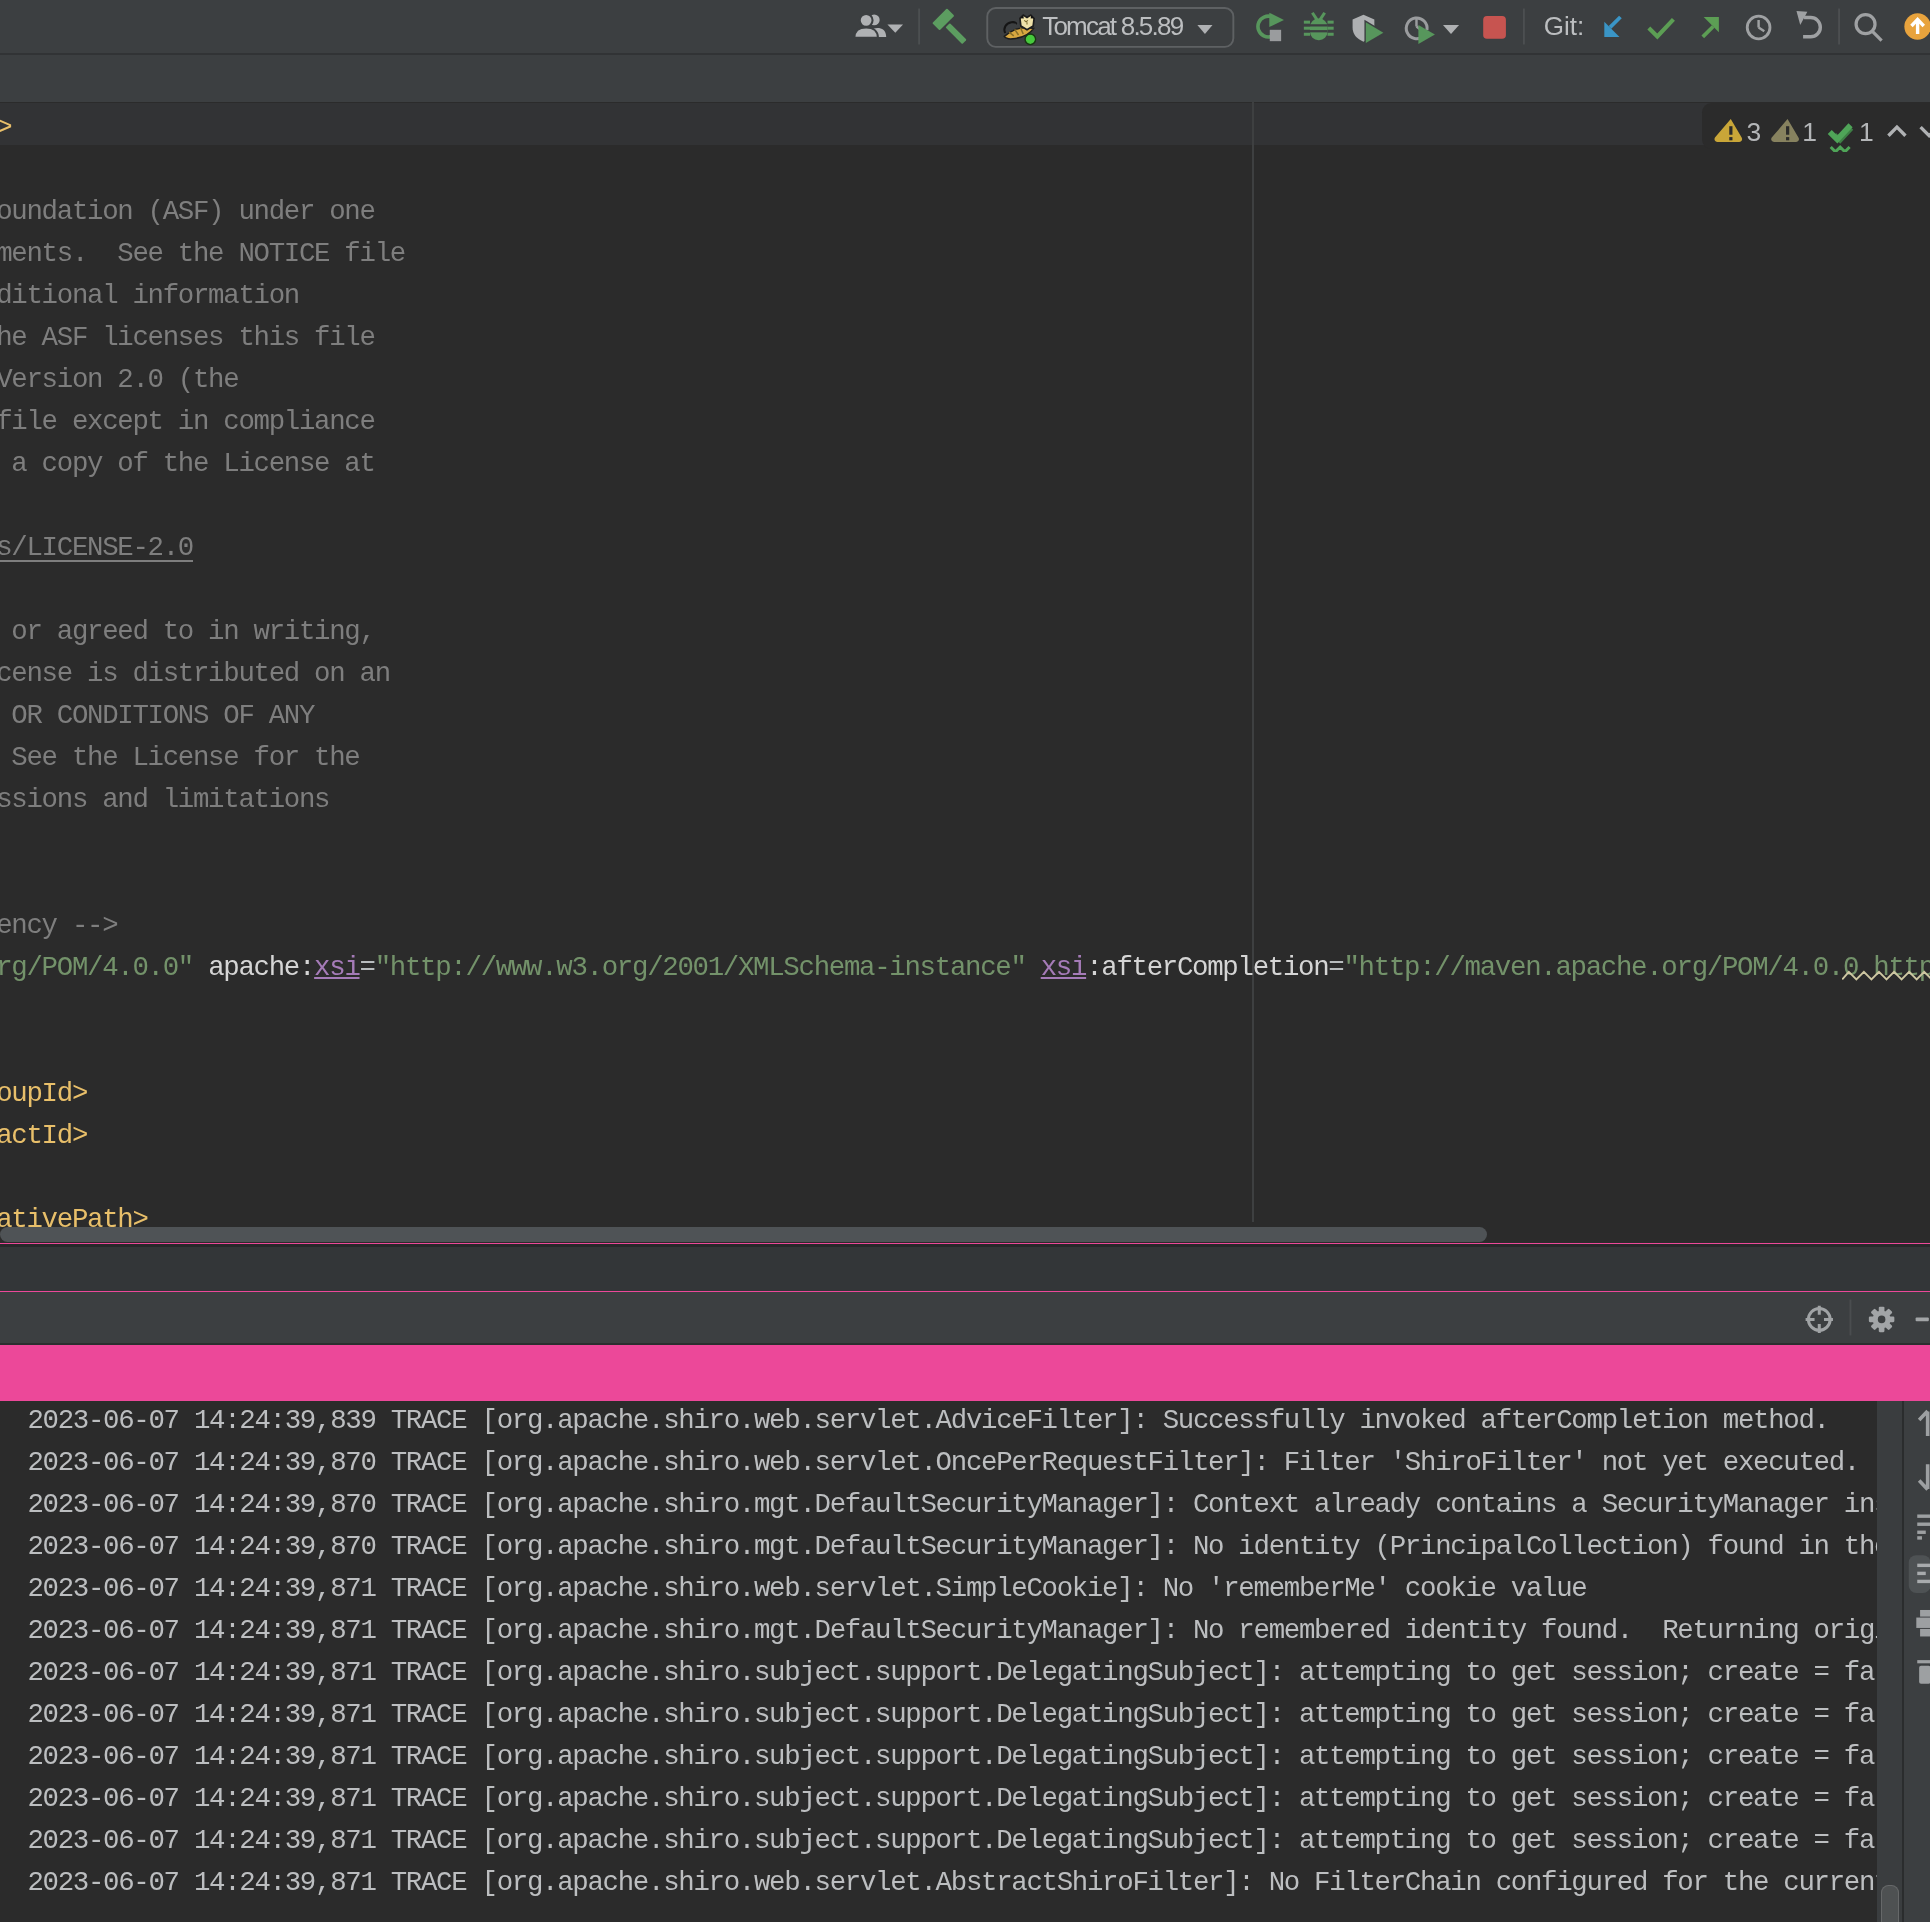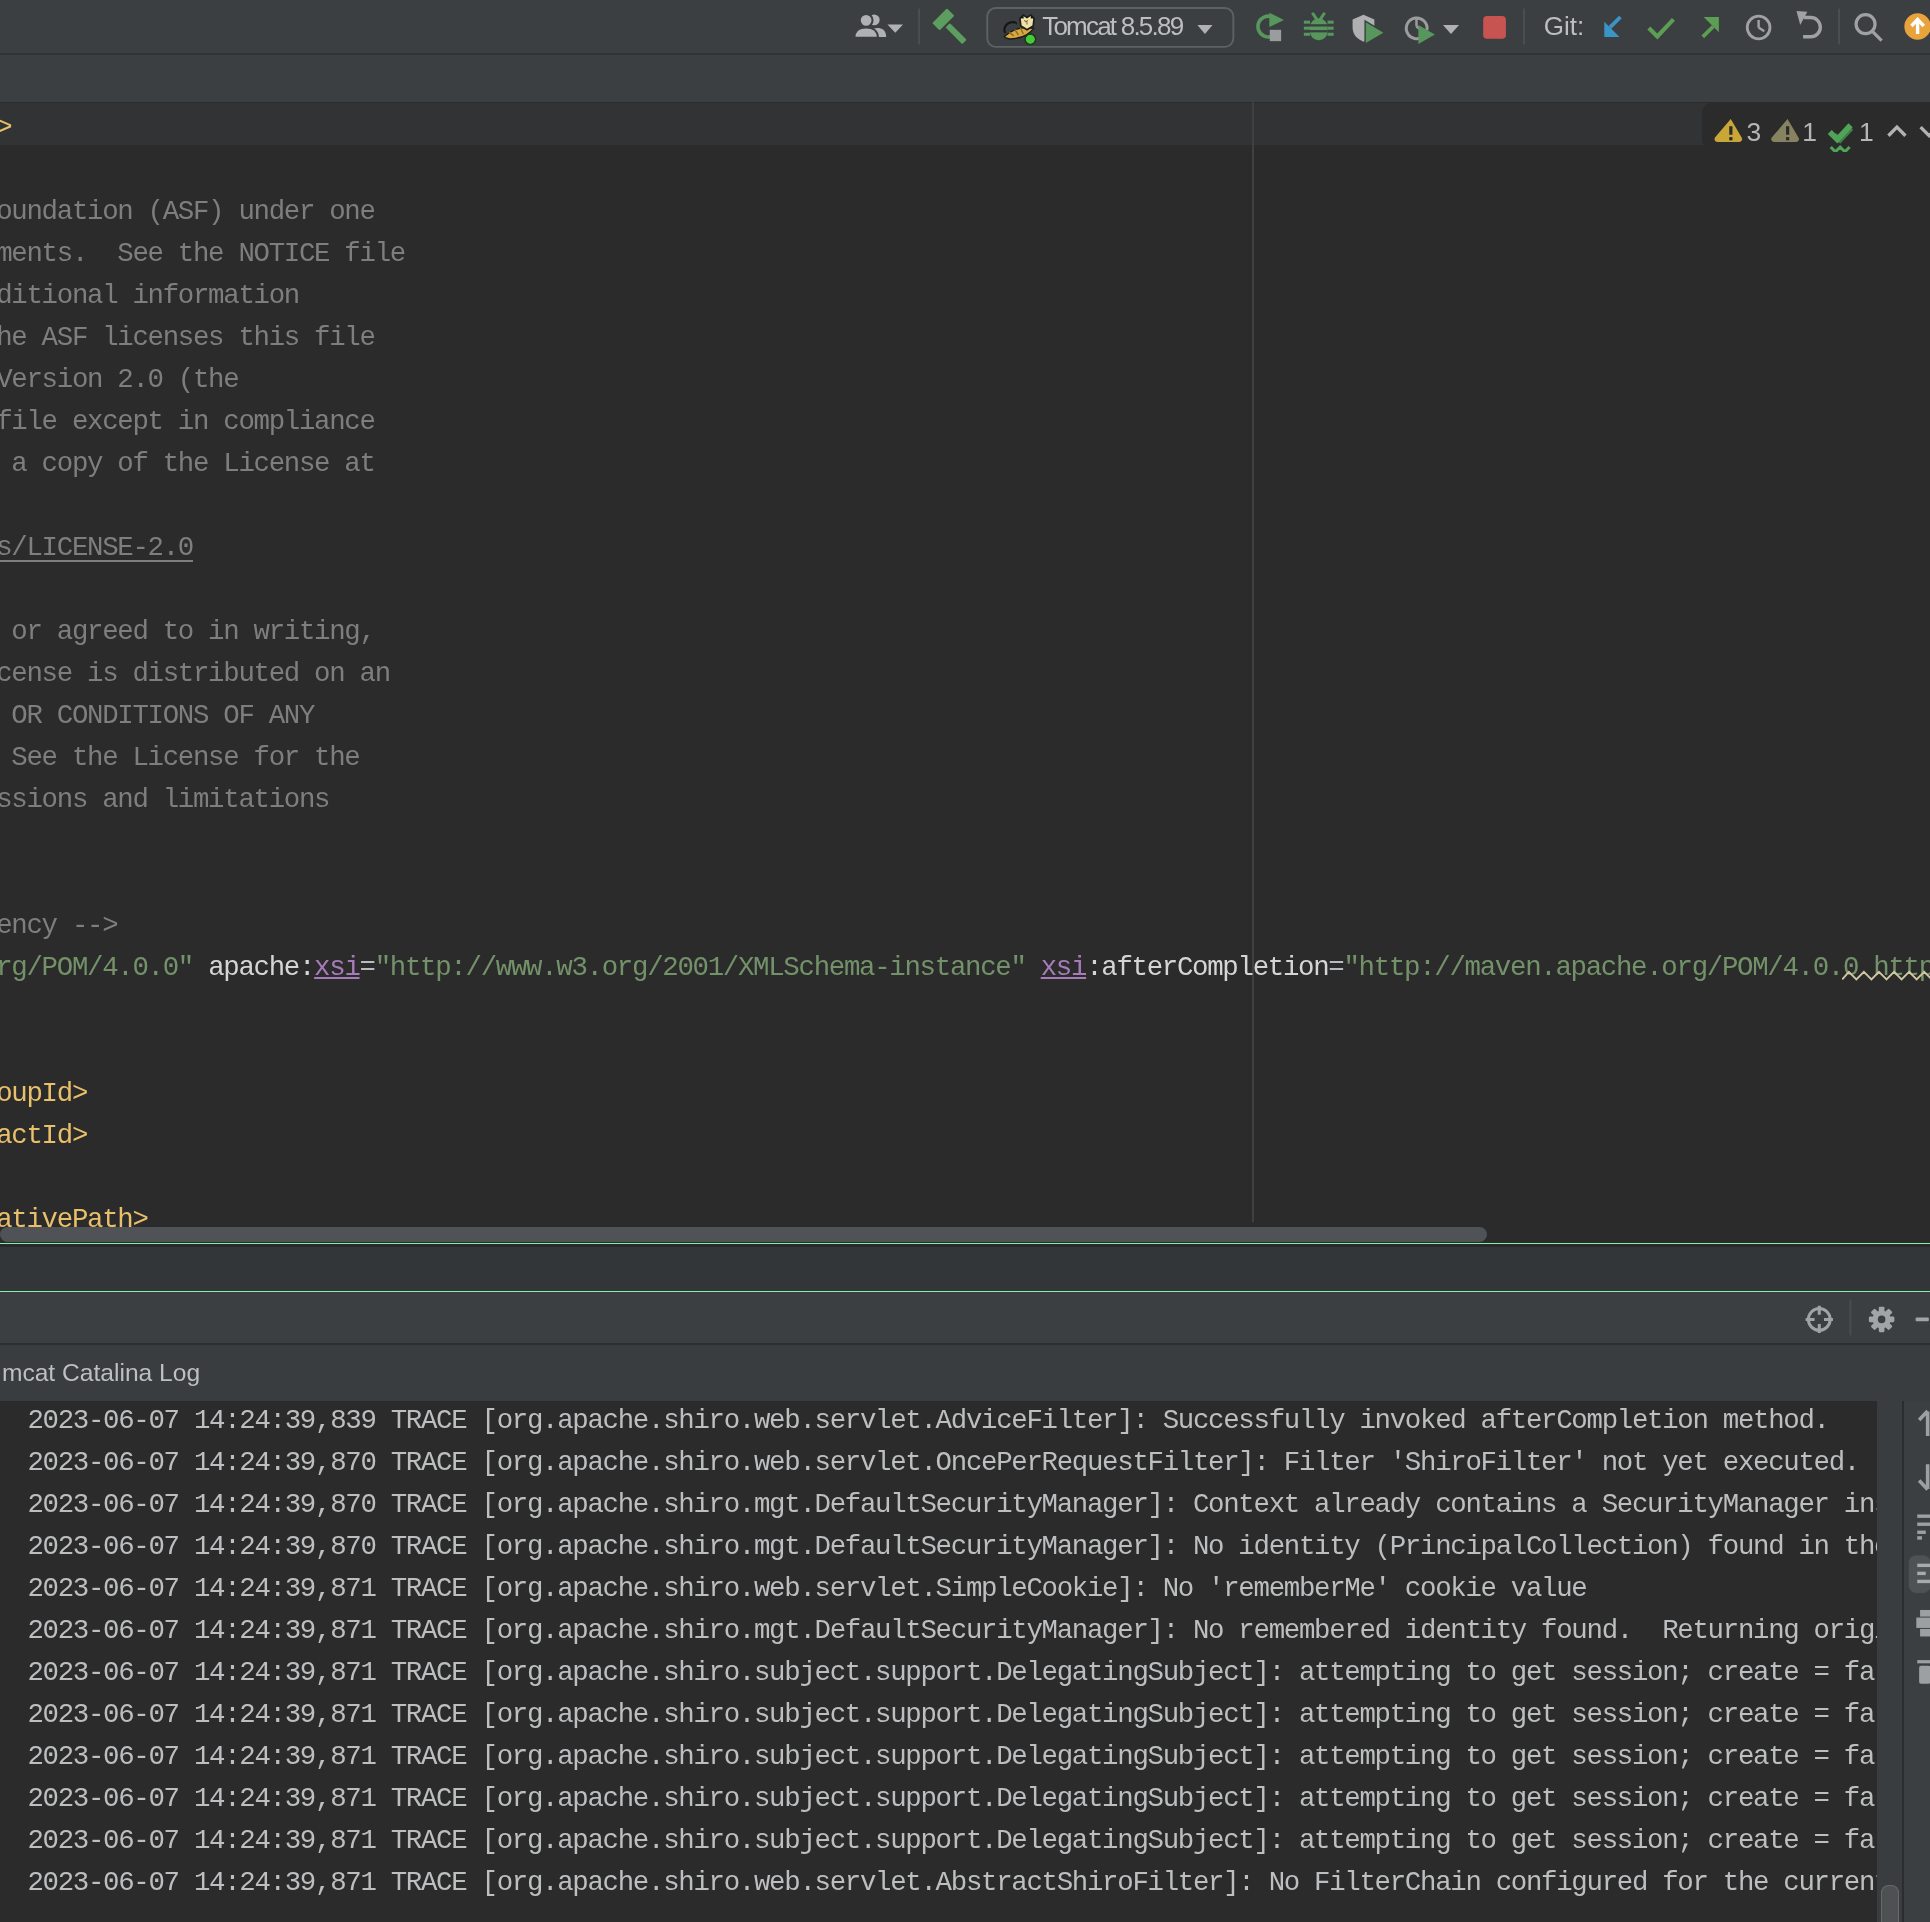--- a/index.html
+++ b/index.html
@@ -1,16 +1,16 @@
 <!DOCTYPE html>
 <html style="font-size:15px"><head>
 <meta charset="utf-8">
 <style>
 html,body{margin:0;padding:0;background:#2B2B2B;}
-#root{position:relative;width:1931px;height:1923px;overflow:hidden;background:#86efac;
+#root{position:relative;width:1931px;height:1923px;overflow:hidden;background:#ec4899;
   font-family:"Liberation Sans",sans-serif;}
 .abs{position:absolute;}
 pre{margin:0;font-family:"Liberation Mono",monospace;font-size:27.4px;letter-spacing:-1.3px;line-height:42px;white-space:pre;}
 .cm{color:#7E7E7E;}
 .tag{color:#E8BF6A;}
 .attr{color:#D5D5D5;}
 .ns{color:#A57BB8;text-decoration:underline;}
 .eq{color:#B8BCBE;}
 .str{color:#73926A;}
 .ui{color:#BDBFC1;font-size:24.6px;}
@@ -182,23 +182,20 @@
         <rect x="-3" y="7.5" width="6" height="6" rx="1.2" transform="rotate(45)"></rect>
         <rect x="-13.5" y="-3" width="6" height="6" rx="1.2" transform="rotate(45)"></rect>
         <rect x="7.5" y="-3" width="6" height="6" rx="1.2" transform="rotate(45)"></rect>
       </g>
       <circle cx="1990" cy="29" r="4" fill="#3C3F41"></circle>
       <rect x="2026" y="27" width="14" height="4" rx="1"></rect>
     </g>
   </svg>
   </div>
   <div class="abs" style="left:0;top:1343px;width:1931px;height:1.9px;background:#2C2E2F;"></div>
-  <div class="abs" id="tabstrip" style="left:0;top:1345px;width:1931px;height:56px;background:#3A3D3F;">
-    <div class="abs ui" style="left:1.9px;top:0;height:56px;display:flex;align-items:center;">mcat Catalina Log</div>
-  </div>
 
   <div class="abs" id="console" style="left:0;top:1401px;width:1931px;height:522px;background:#2B2B2B;">
     <div class="abs" id="logclip" style="left:0;top:0;width:1877px;height:522px;overflow:hidden;margin-left:8px;">
       <pre class="abs" id="log" style="left:19.4px;top:-0.9px;color:#BCBEC0;">2023-06-07 14:24:39,839 TRACE [org.apache.shiro.web.servlet.AdviceFilter]: Successfully invoked afterCompletion method.
 2023-06-07 14:24:39,870 TRACE [org.apache.shiro.web.servlet.OncePerRequestFilter]: Filter 'ShiroFilter' not yet executed.
 2023-06-07 14:24:39,870 TRACE [org.apache.shiro.mgt.DefaultSecurityManager]: Context already contains a SecurityManager instance.
 2023-06-07 14:24:39,870 TRACE [org.apache.shiro.mgt.DefaultSecurityManager]: No identity (PrincipalCollection) found in the context
 2023-06-07 14:24:39,871 TRACE [org.apache.shiro.web.servlet.SimpleCookie]: No 'rememberMe' cookie value
 2023-06-07 14:24:39,871 TRACE [org.apache.shiro.mgt.DefaultSecurityManager]: No remembered identity found.  Returning original
 2023-06-07 14:24:39,871 TRACE [org.apache.shiro.subject.support.DelegatingSubject]: attempting to get session; create = false

